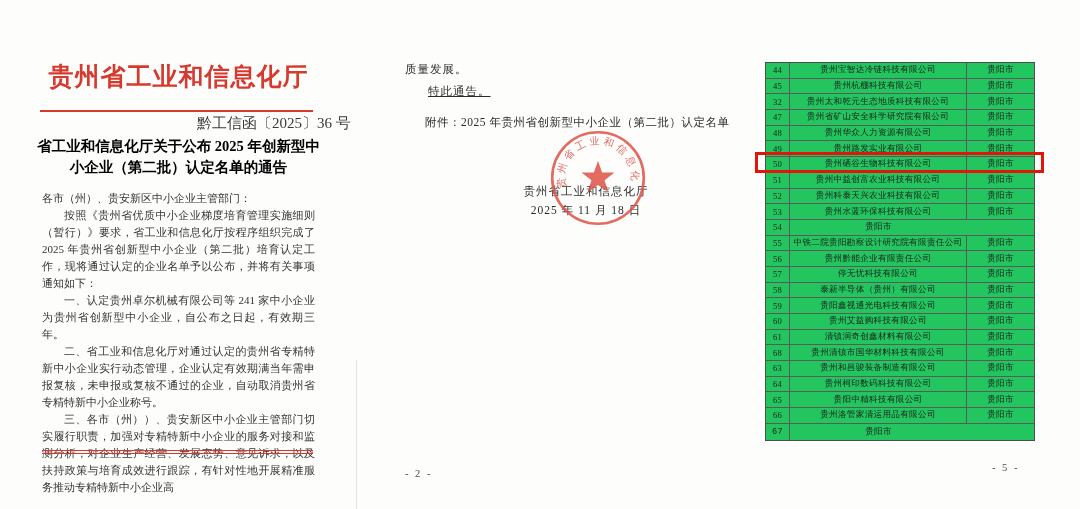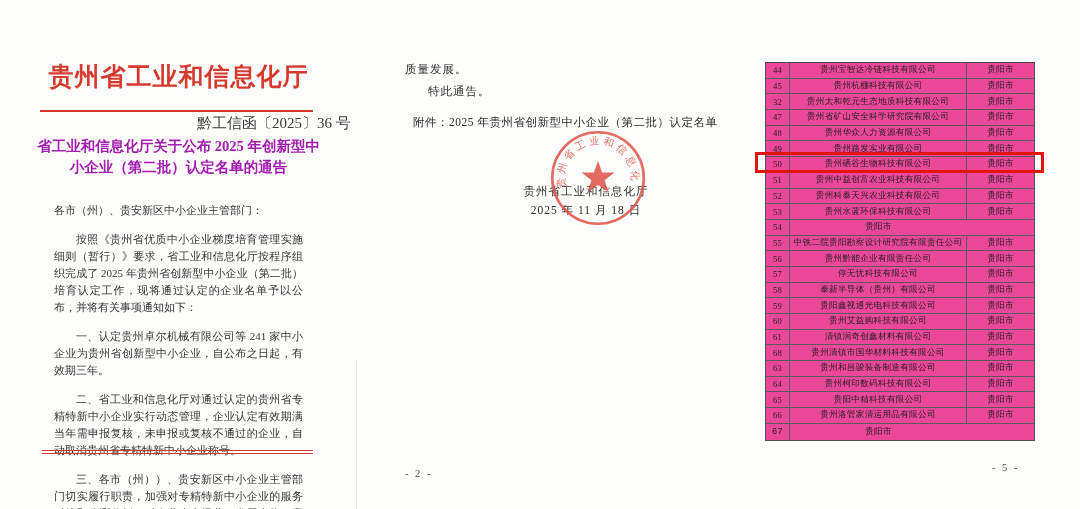--- a/index.html
+++ b/index.html
@@ -4,42 +4,42 @@
 <style>
   html,body{margin:0;padding:0;background:#ffffff;}
   #canvas{position:relative;width:1080px;height:509px;background:#fdfdfc;overflow:hidden;
           font-family:"Liberation Serif","DejaVu Serif",serif;color:#2b2b2b;}
   
   .agency-header{position:absolute;left:42px;top:60px;width:273px;text-align:center;
     color:#d63a2f;font-weight:bold;font-size:25px;letter-spacing:1px;white-space:nowrap;}
   .red-rule{position:absolute;left:40px;top:110px;width:273px;height:2px;background:#d63a2f;}
   .doc-number{position:absolute;left:197px;top:114px;font-size:15px;color:#3a3a3a;white-space:nowrap;}
   .doc-title{position:absolute;left:36px;top:136px;width:285px;text-align:center;
-    font-weight:bold;font-size:14.5px;line-height:21px;color:#a21caf;}
+    font-weight:bold;font-size:14.5px;line-height:21px;color:#000000;}
   .body-text{position:absolute;left:42px;top:190px;width:273px;font-size:11px;line-height:17px;
     text-align:justify;color:#333;}
-  .body-text p{margin:12px;}
+  .body-text p{margin:0;}
   .body-text p.indent{text-indent:2em;}
   .red-underline{position:absolute;left:42px;top:450px;width:271px;height:4px;
     border-top:1.5px solid #d63a2f;border-bottom:1.5px solid #d63a2f;box-sizing:border-box;}
   .page-edge{position:absolute;top:360px;left:356px;width:1px;height:149px;background:#e4e4e2;}
   
   .p2-line1{position:absolute;left:405px;top:62px;font-size:11.5px;letter-spacing:1px;}
-  .p2-line2{position:absolute;left:428px;top:84px;font-size:11.5px;letter-spacing:1px;}
-  .p2-attachment{position:absolute;left:413px;top:115px;font-size:11.5px;letter-spacing:.5px;white-space:nowrap;}
+  .p2-line2{position:absolute;left:428px;top:84px;font-size:11.5px;letter-spacing:1px;text-decoration:underline;}
+  .p2-attachment{position:absolute;left:425px;top:115px;font-size:11.5px;letter-spacing:.5px;white-space:nowrap;}
   .signer{position:absolute;left:505px;top:184px;width:162px;text-align:center;font-size:11.5px;
     letter-spacing:1px;z-index:1;}
   .sign-date{position:absolute;left:505px;top:203px;width:162px;text-align:center;font-size:11.5px;
     letter-spacing:1px;z-index:1;}
   .seal{position:absolute;left:540px;top:120px;z-index:2;opacity:.85;}
   .page-num-2{position:absolute;left:405px;top:468px;font-size:10.5px;color:#4a4a4a;letter-spacing:2px;}
   .page-num-5{position:absolute;left:992px;top:462px;font-size:10.5px;color:#4a4a4a;letter-spacing:2px;}
   
   .companies-table{position:absolute;left:765px;top:62px;width:270px;
-    border:1px solid #4d4d4d;box-sizing:border-box;background:#ec4899;}
+    border:1px solid #4d4d4d;box-sizing:border-box;background:#22c55e;}
   .trow{display:grid;grid-template-columns:24px 1fr 67px;height:15.7px;
     border-bottom:1px solid #5a5a5a;box-sizing:border-box;}
   .trow:last-child{border-bottom:none;font-family:Liberation Mono, monospace;}
   .tcell{display:flex;align-items:center;justify-content:center;font-size:8.6px;color:#1f1f1f;
     border-right:1px solid #5a5a5a;overflow:hidden;white-space:nowrap;letter-spacing:.3px;}
   .tcell:last-child{border-right:none;}
   .highlight-box{position:absolute;left:755px;top:152px;width:283px;height:15px;
     border:3px solid #e3150b;z-index:5;background:transparent;}
 </style>
 </head>

